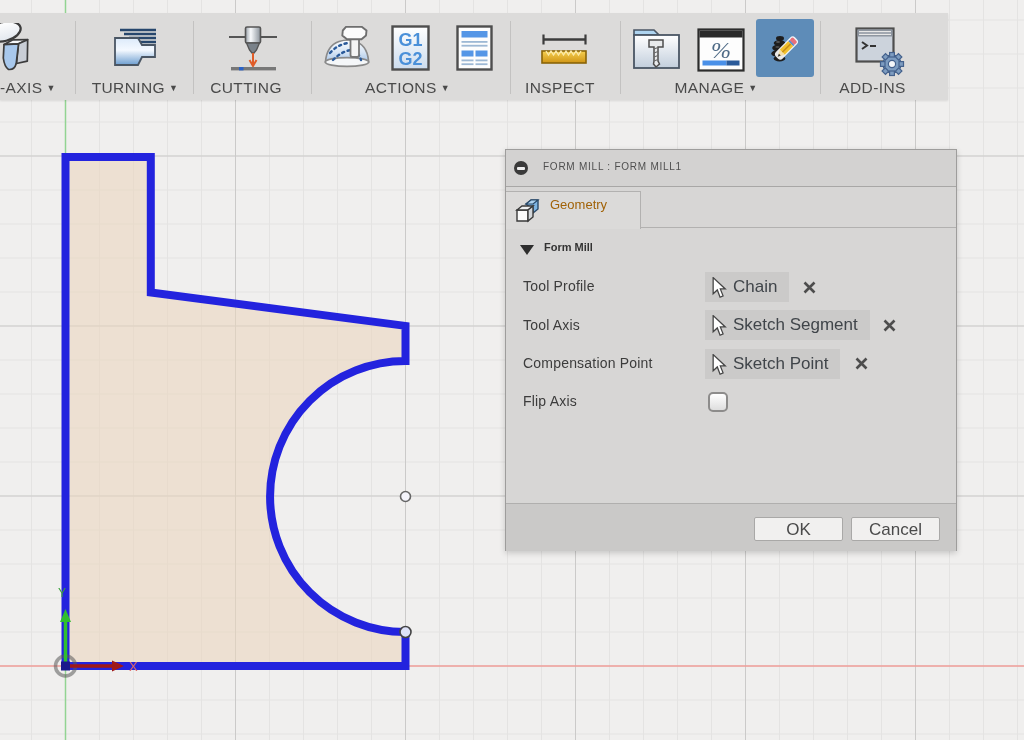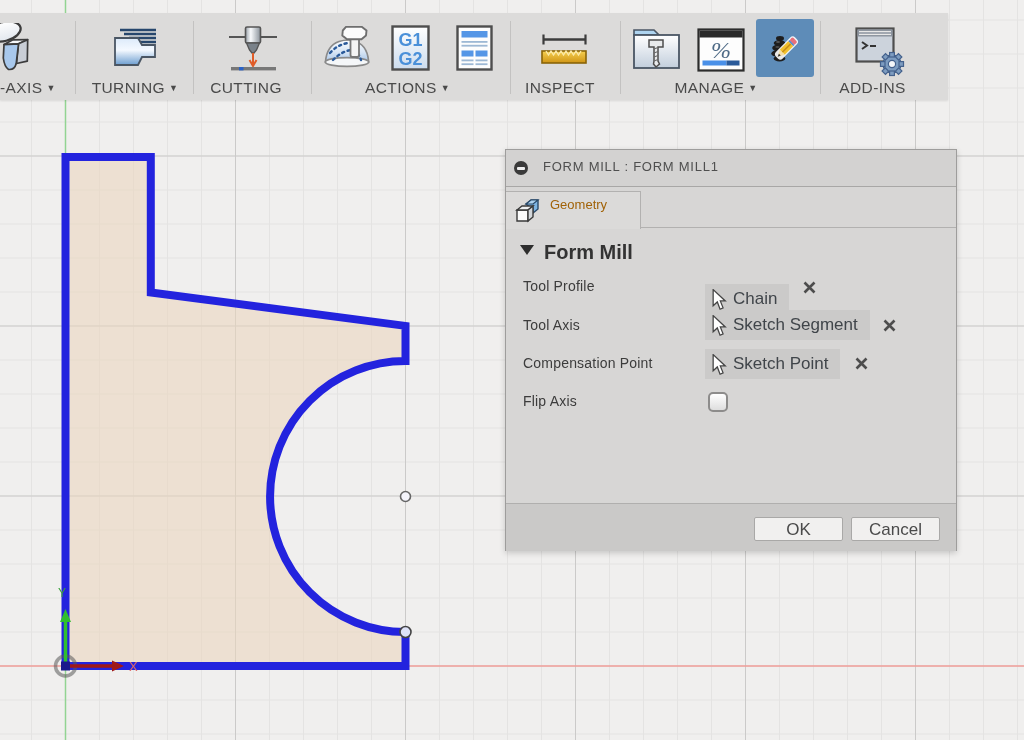--- a/index.html
+++ b/index.html
@@ -16,29 +16,29 @@
   #hilite{position:absolute;left:756px;top:5.5px;width:57.5px;height:58px;background:#5e8cb8;border-radius:3px;}
   
   #dlg{position:absolute;left:505px;top:149px;width:450px;height:400px;
        background:#d7d6d5;border:1px solid #9e9d9c;box-shadow:0 2px 6px rgba(0,0,0,0.18);}
   #dtitle{position:absolute;left:0;top:0;width:450px;height:36px;background:#d3d2d1;
           border-bottom:1px solid #a8a7a6;}
   #dminus{position:absolute;left:8px;top:11px;width:14px;height:14px;border-radius:7px;
           background:#3a3a3a;}
   #dminus::after{content:"";position:absolute;left:3px;top:6px;width:8px;height:2.5px;
           background:#efefef;border-radius:1px;}
-  #dtext{position:absolute;left:37px;top:-1px;line-height:36px;font-size:13px;color:#4f4f4f;
+  #dtext{position:absolute;left:37px;top:-1px;line-height:36px;font-size:10px;color:#4f4f4f;
          letter-spacing:0.75px;}
   #tabstrip{position:absolute;left:0;top:37px;width:450px;height:41px;background:#d7d6d5;
             border-bottom:1px solid #b2b1b0;box-sizing:border-box;}
   #tab{position:absolute;left:0px;top:41px;width:135px;height:38px;background:#dbdad9;
        border:1px solid #b2b1b0;border-left:none;border-bottom:none;box-sizing:border-box;}
   #tabtext{position:absolute;left:44px;top:5px;font-size:13px;color:#a16207;}
   .row{position:absolute;left:17px;font-size:14px;letter-spacing:0.2px;color:#3c3c3c;white-space:nowrap;}
-  #fmhdr{position:absolute;left:38px;top:91px;font-size:20px;font-weight:bold;color:#333;}
+  #fmhdr{position:absolute;left:38px;top:91px;font-size:11px;font-weight:bold;color:#333;}
   #fmtri{position:absolute;left:14px;top:95px;width:0;height:0;
          border-left:7px solid transparent;border-right:7px solid transparent;
          border-top:10px solid #2e2e2e;}
   .chip{position:absolute;left:199px;height:30px;background:#cbcac9;display:flex;
         align-items:center;font-size:17px;color:#40454a;}
   .chip svg{margin:2px 6px 0 7px;}
   .xmark{position:absolute;}
   #chk{position:absolute;left:202px;top:242px;width:16px;height:16px;border:2px solid #8d8c8b;
        border-radius:5px;background:linear-gradient(#ffffff,#dedede);}
   #dfoot{position:absolute;left:0;top:353px;width:450px;height:47px;background:#cac9c8;
@@ -326,21 +326,21 @@
       <path d="M14,13 L19,9 L19,20 L14,24 Z" fill="#d2d6da" stroke="#3a3a3a" stroke-width="1.4"></path>
     </svg>
     <div id="tabtext">Geometry</div>
   </div>
   <div id="fmtri"></div>
   <div id="fmhdr">Form Mill</div>
   <div class="row" style="top:128px;">Tool Profile</div>
   <div class="row" style="top:167px;">Tool Axis</div>
   <div class="row" style="top:205px;text-align:center;">Compensation Point</div>
   <div class="row" style="top:243px;">Flip Axis</div>
-  <div class="chip" style="top:122px;width:84px;margin-top:12px;"><svg width="15" height="22" viewBox="0 0 13 19">
+  <div class="chip" style="top:122px;width:84px;"><svg width="15" height="22" viewBox="0 0 13 19">
         <path d="M1,0.5 L1,14.5 L4.6,11.2 L7,17.5 L9.6,16.3 L7.2,10.3 L11.5,10.3 Z" fill="#fff" stroke="#444" stroke-width="1.1"></path>
       </svg>Chain</div>
   <div class="chip" style="top:160px;width:165px;"><svg width="15" height="22" viewBox="0 0 13 19">
         <path d="M1,0.5 L1,14.5 L4.6,11.2 L7,17.5 L9.6,16.3 L7.2,10.3 L11.5,10.3 Z" fill="#fff" stroke="#444" stroke-width="1.1"></path>
       </svg>Sketch Segment</div>
   <div class="chip" style="top:199px;width:135px;"><svg width="15" height="22" viewBox="0 0 13 19">
         <path d="M1,0.5 L1,14.5 L4.6,11.2 L7,17.5 L9.6,16.3 L7.2,10.3 L11.5,10.3 Z" fill="#fff" stroke="#444" stroke-width="1.1"></path>
       </svg>Sketch Point</div>
   <svg class="xmark" style="left:297px;top:131px;" width="13" height="13">
       <path d="M1.5,1.5 L11.5,11.5 M11.5,1.5 L1.5,11.5" stroke="#4d4d4d" stroke-width="2.6"></path>

